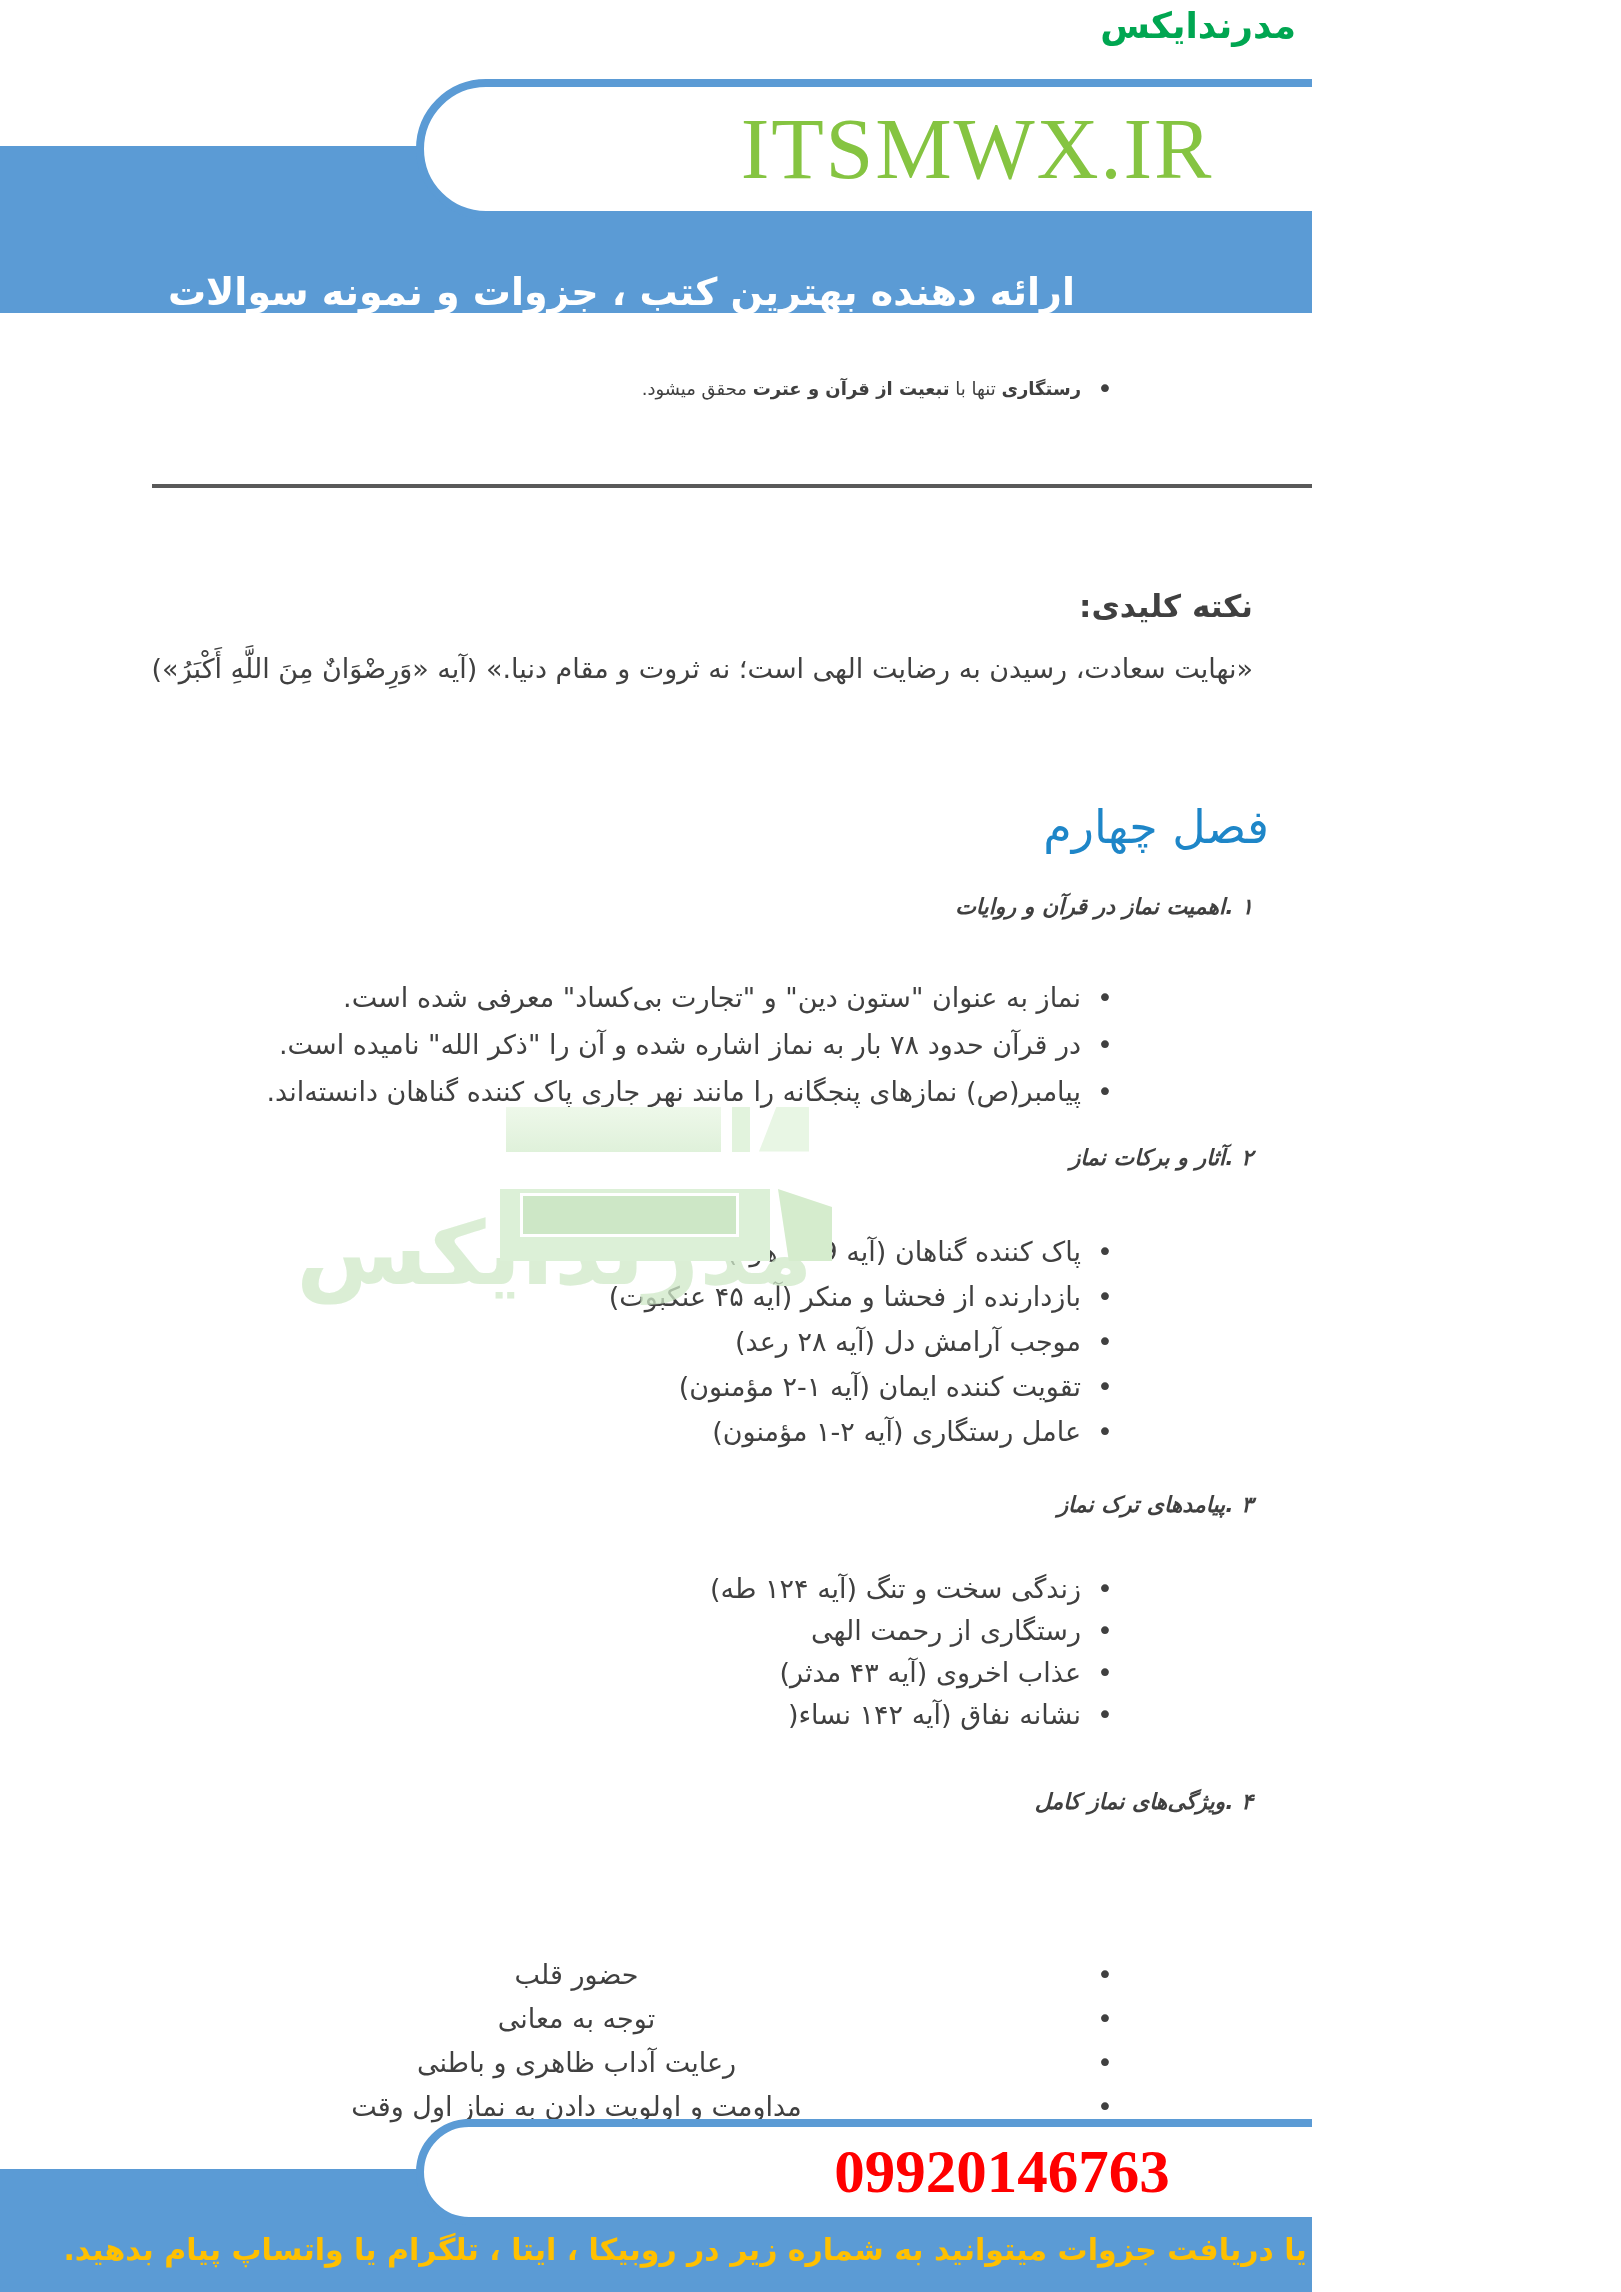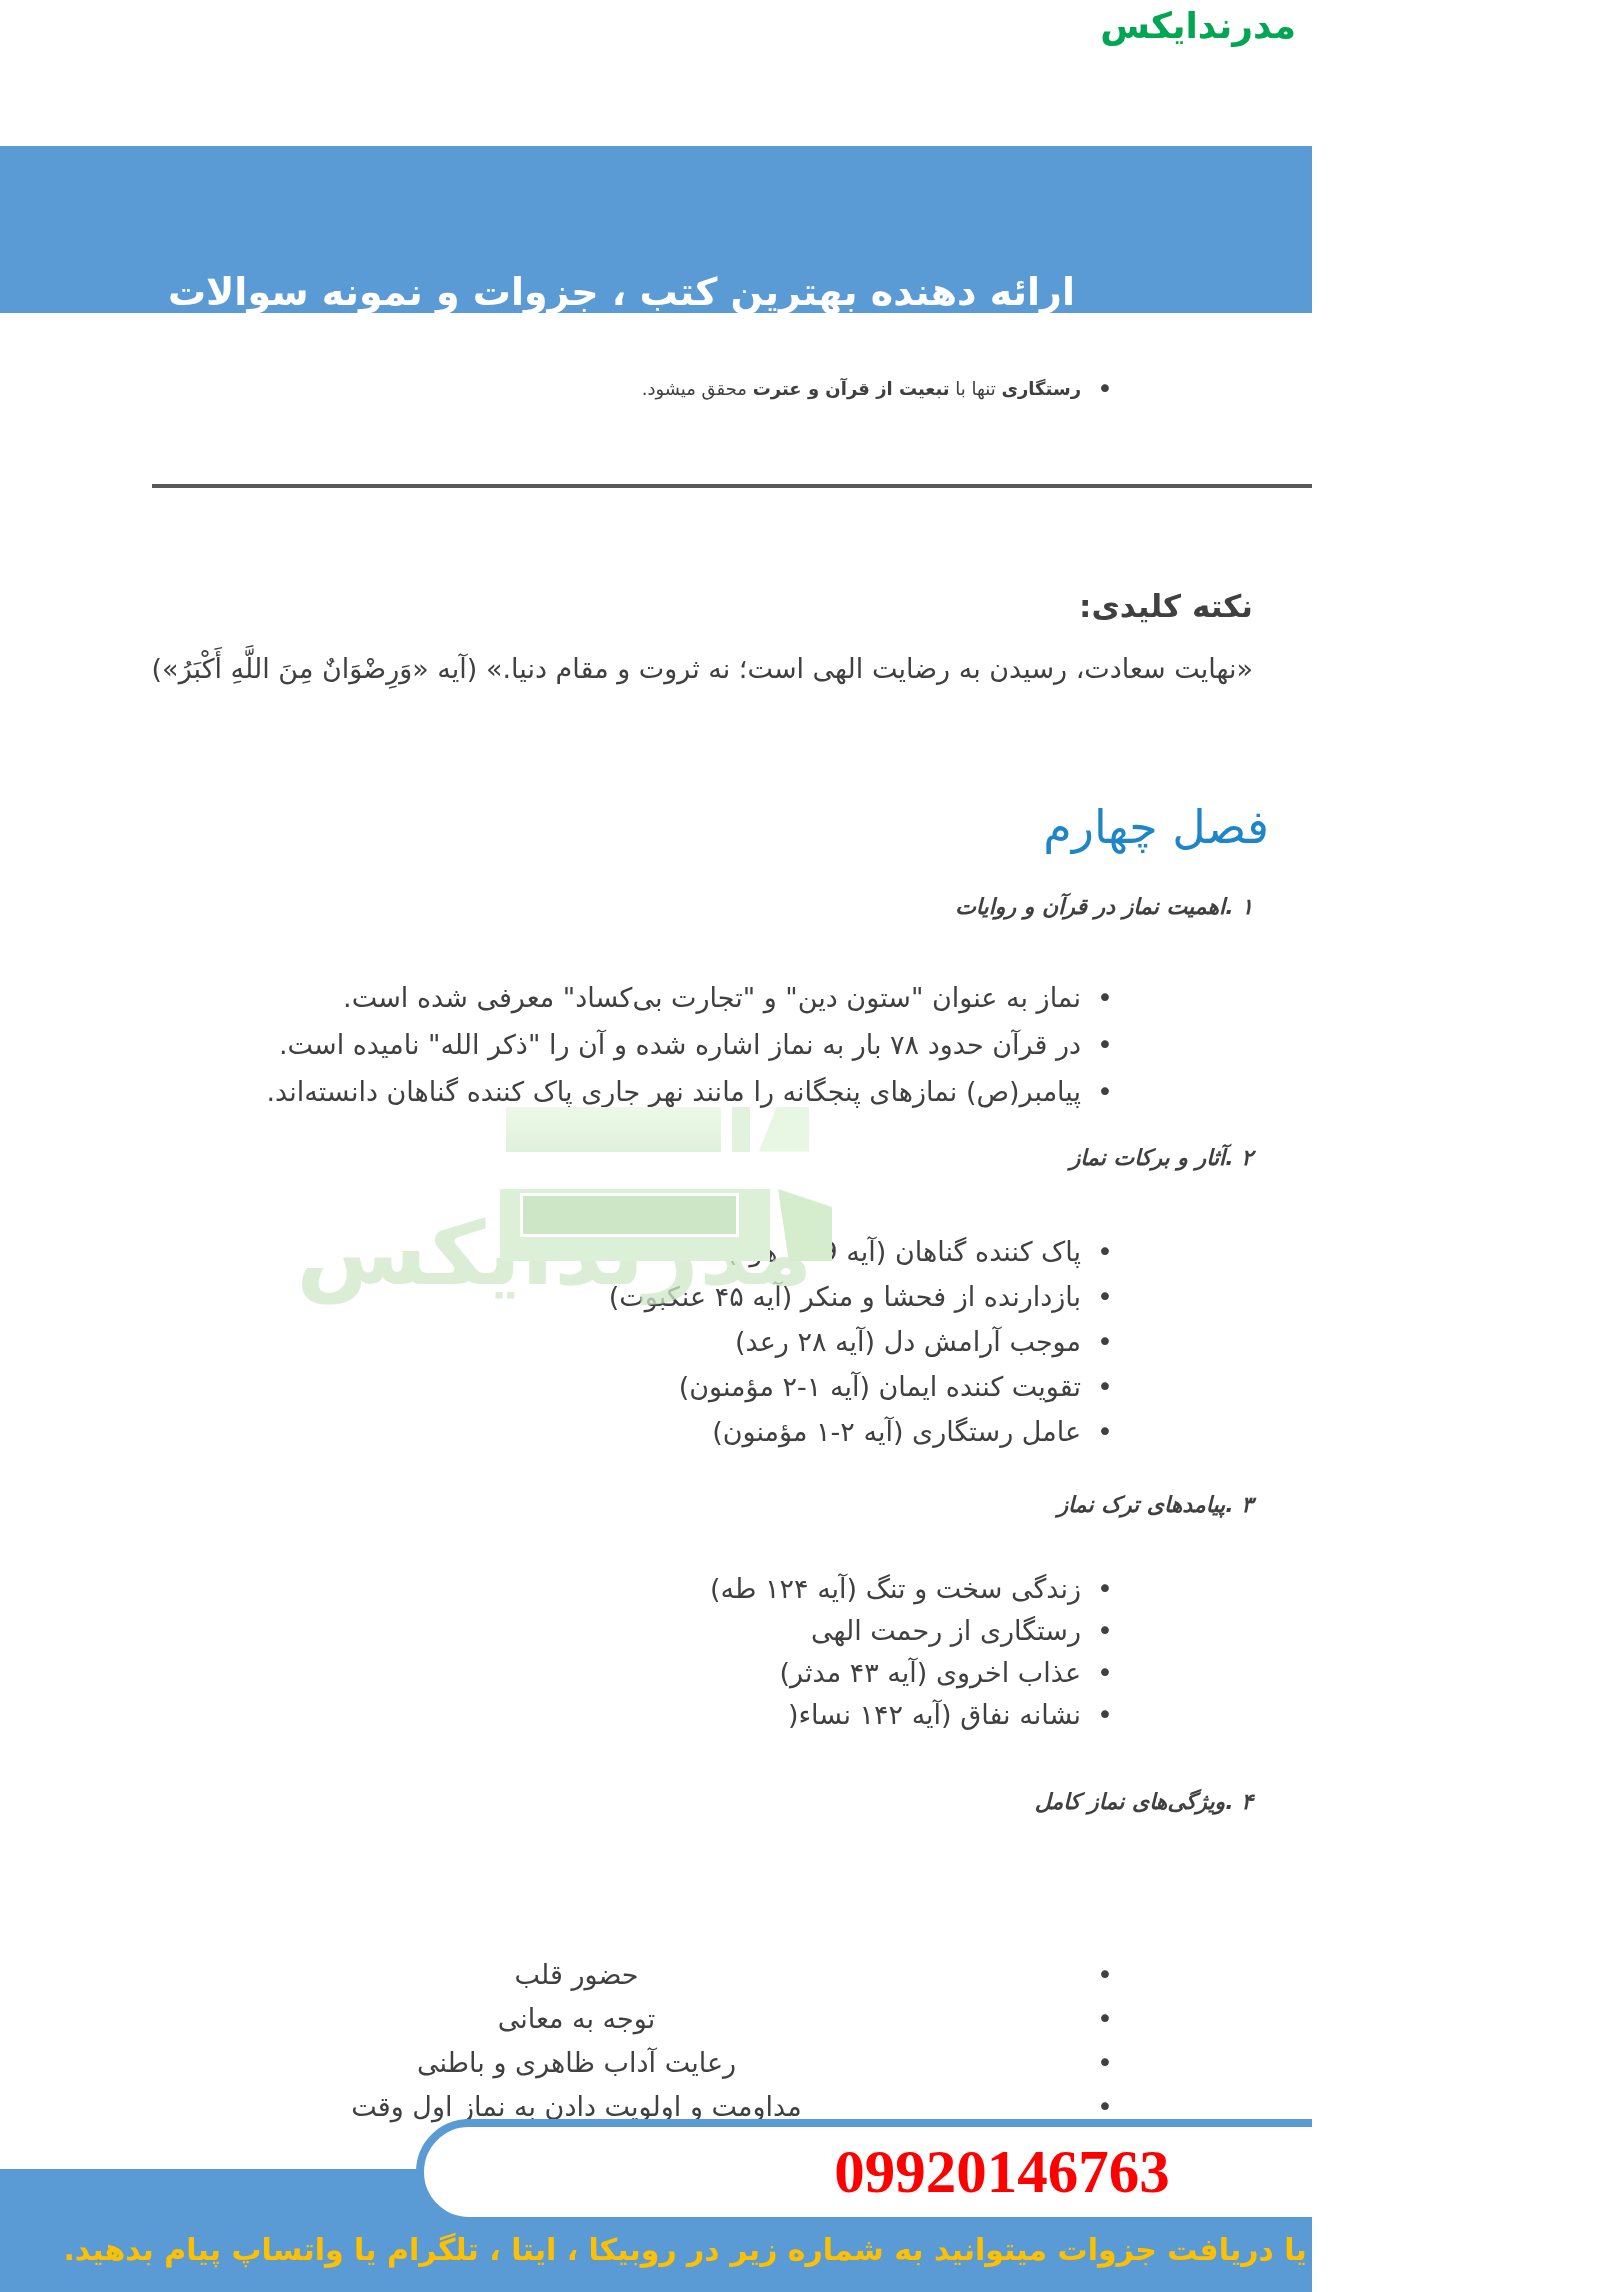--- a/index.html
+++ b/index.html
@@ -84,20 +84,23 @@
     color:var(--footer_yellow);font-size:30px;font-weight:bold;
   }
 </style>
 </head>
 <body>
 
 <div class="page" lang="fa">
 
   <div class="brand-logo">مدرندایکس</div>
   <div class="band-top"></div>
+  <div class="site-pill">
+    <span class="site-title">ITSMWX.IR</span>
+  </div>
   <div class="banner-caption">ارائه دهنده بهترین کتب ، جزوات و نمونه سوالات دانشگاهی</div>
 
   <div class="intro-bullet rtl"><span class="b">رستگاری</span><span> تنها با </span><span class="b">تبعیت از قرآن و عترت</span><span> محقق میشود.</span></div>
 
   <div class="divider-rule"></div>
 
   <div class="note-heading rtl">نکته کلیدی:</div>
   <div class="note-text rtl">«نهایت سعادت، رسیدن به رضایت الهی است؛ نه ثروت و مقام دنیا.» (آیه «وَرِضْوَانٌ مِنَ اللَّهِ أَكْبَرُ»)</div>
 
   <div class="chapter-title rtl">فصل چهارم</div>

